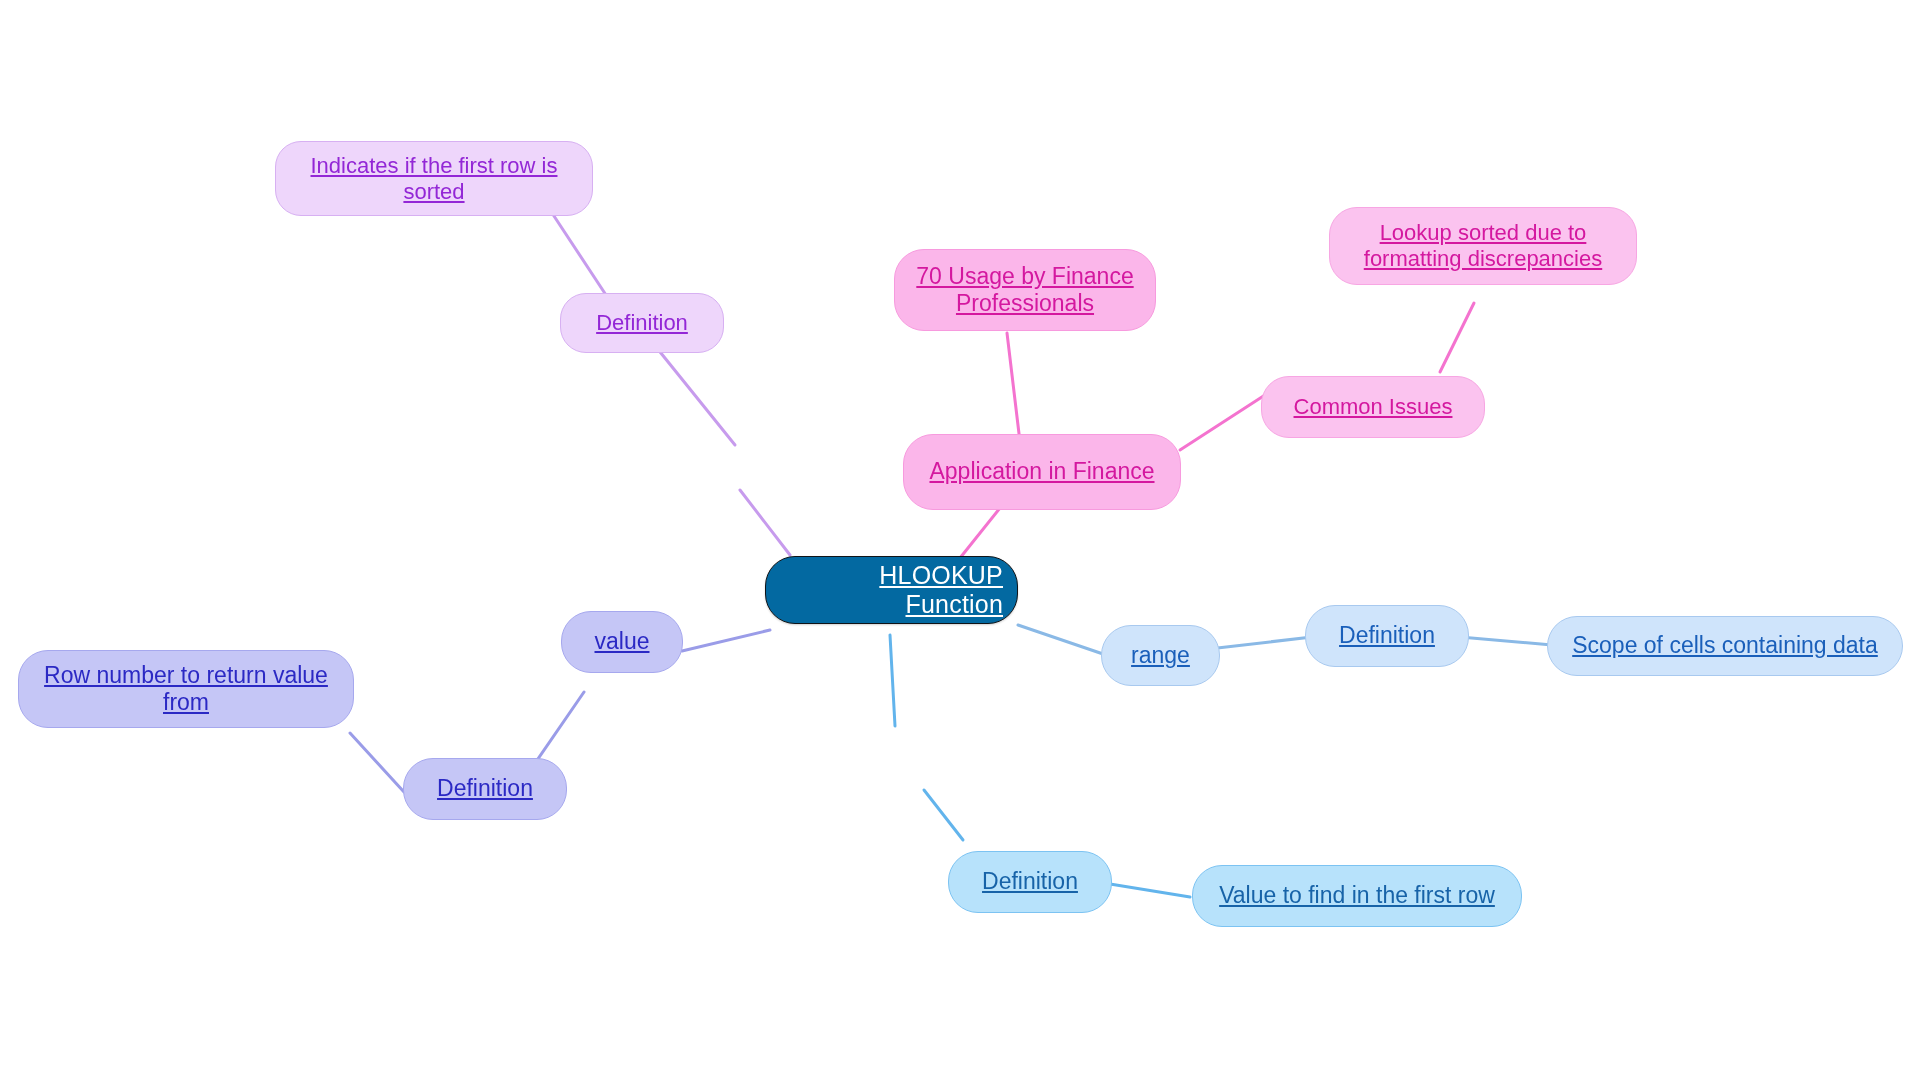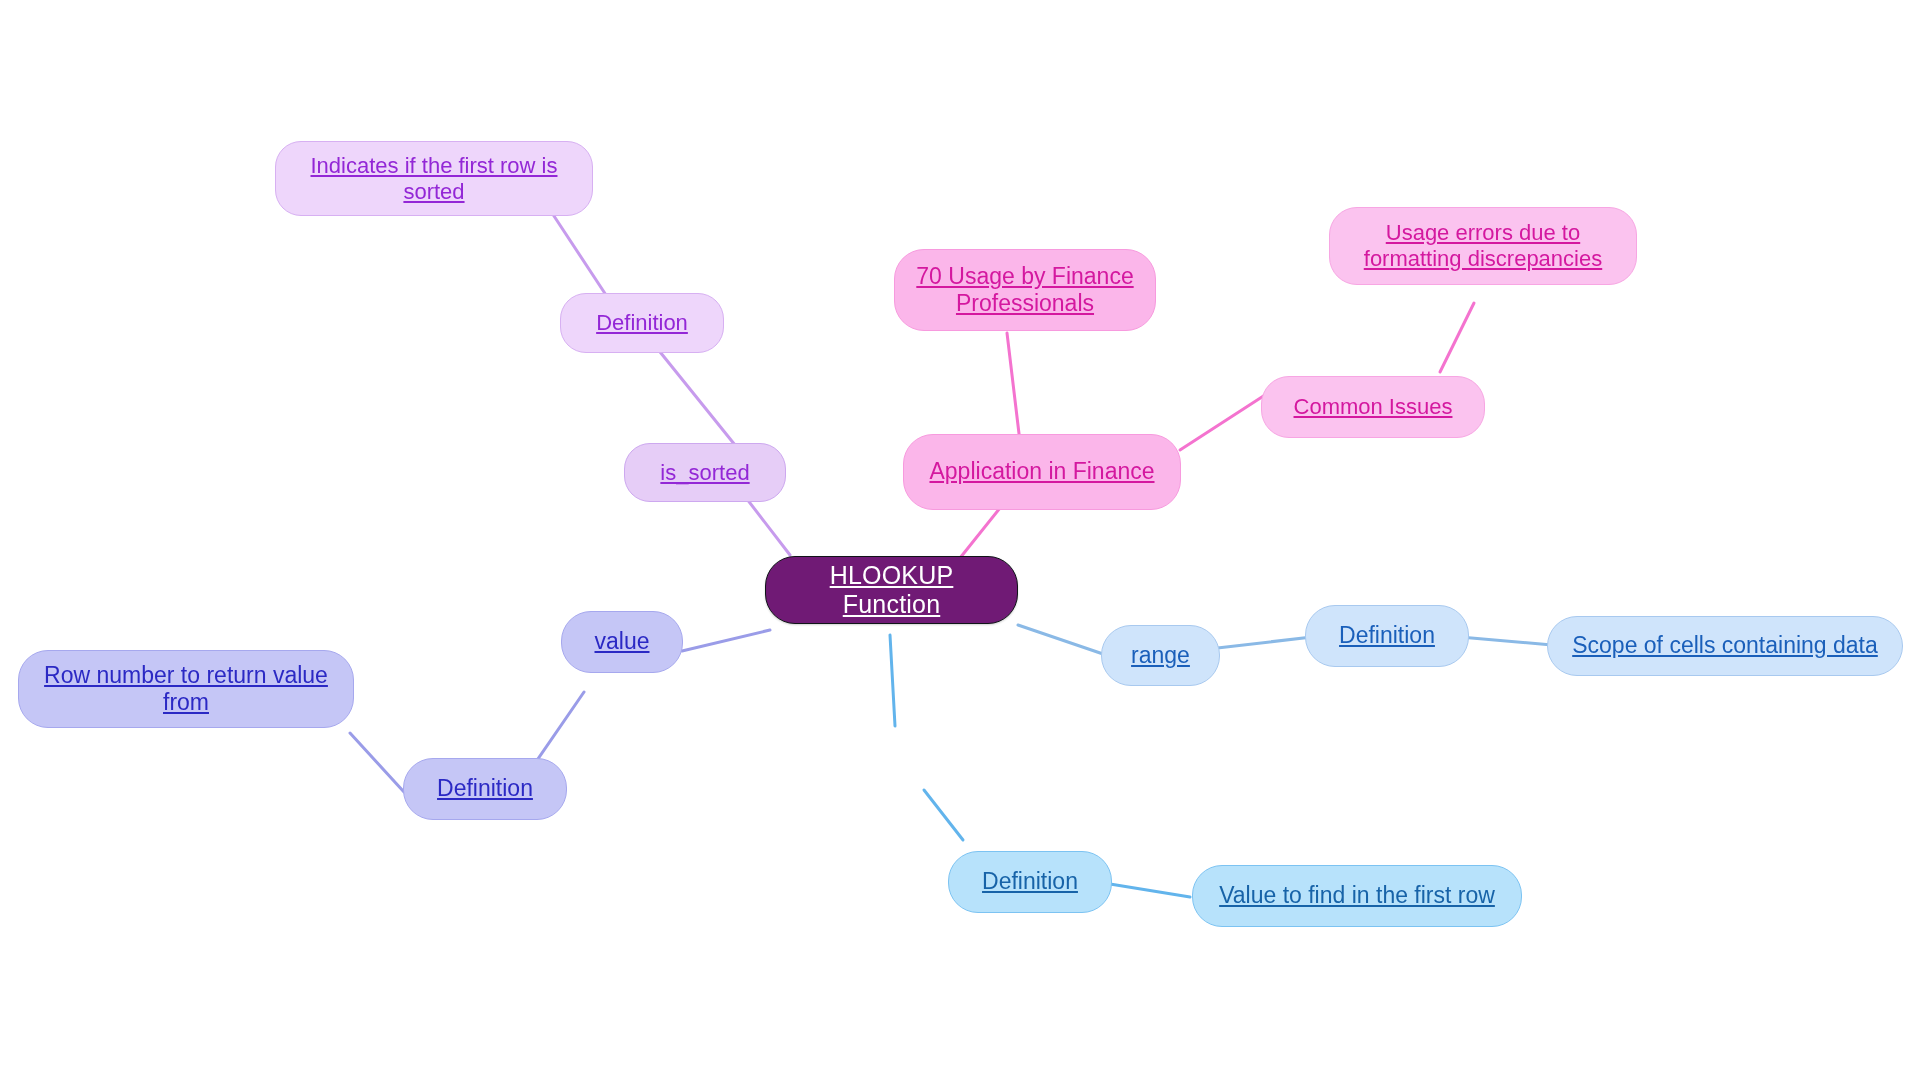--- a/index.html
+++ b/index.html
@@ -37,27 +37,28 @@
     text-align: center;
     border-style: solid;
     border-width: 1px;
     line-height: 1.18;
     padding: 6px 14px;
     white-space: pre-line;
     z-index: 5;
     text-decoration: underline;
   }
   .node-root {
-    background: #701a75;
+    background: #0369a1;
     border-color: #101418;
     color: #ffffff;
     border-radius: 30px;
     font-size: 25px;
     letter-spacing: 0.2px;
     box-shadow: 0 1px 2px rgba(0,0,0,0.18);
+    text-align: right;
   }
   
   .node-purple {
     background: #e6cdf7;
     border-color: #cda8ef;
     color: #9327d6;
     border-radius: 26px;
     font-size: 22px;
   }
   .node-purple-light {
@@ -149,35 +150,34 @@
 
     <path d="M 770 630 L 682 651" stroke="#9a9ce8" stroke-width="3" fill="none" stroke-linecap="round"></path>
 
     <path d="M 584 692 L 520 785" stroke="#9a9ce8" stroke-width="3" fill="none" stroke-linecap="round"></path>
 
     <path d="M 404 792 L 350 733" stroke="#9a9ce8" stroke-width="3" fill="none" stroke-linecap="round"></path>
   </svg>
 
   <div class="node node-root" style="left:765px; top:556px; width:253px; height:68px;">HLOOKUP Function</div>
 
-  <div class="node node-purple" style="left:624px; top:443px; width:162px; height:59px;">is_sorted</div>
 
   <div class="node node-purple-light" style="left:560px; top:293px; width:164px; height:60px;">Definition</div>
 
   <div class="node node-purple-light" style="left:275px; top:141px; width:318px; height:75px;">Indicates if the first row is
 sorted</div>
 
   <div class="node node-pink" style="left:903px; top:434px; width:278px; height:76px;">Application in Finance</div>
 
   <div class="node node-pink" style="left:873px; top:249px; width:262px; height:82px;margin-left:21px;">70 Usage by Finance
 Professionals</div>
 
   <div class="node node-pink-light" style="left:1261px; top:376px; width:224px; height:62px;">Common Issues</div>
 
-  <div class="node node-pink-light" style="left:1329px; top:207px; width:308px; height:78px;">Usage errors due to
+  <div class="node node-pink-light" style="left:1329px; top:207px; width:308px; height:78px;">Lookup sorted due to
 formatting discrepancies</div>
 
   <div class="node node-blue" style="left:1101px; top:625px; width:119px; height:61px;">range</div>
 
   <div class="node node-blue" style="left:1305px; top:605px; width:164px; height:62px;">Definition</div>
 
   <div class="node node-blue" style="left:1547px; top:616px; width:356px; height:60px;">Scope of cells containing data</div>
 
 
   <div class="node node-cyan-light" style="left:948px; top:851px; width:164px; height:62px;">Definition</div>

